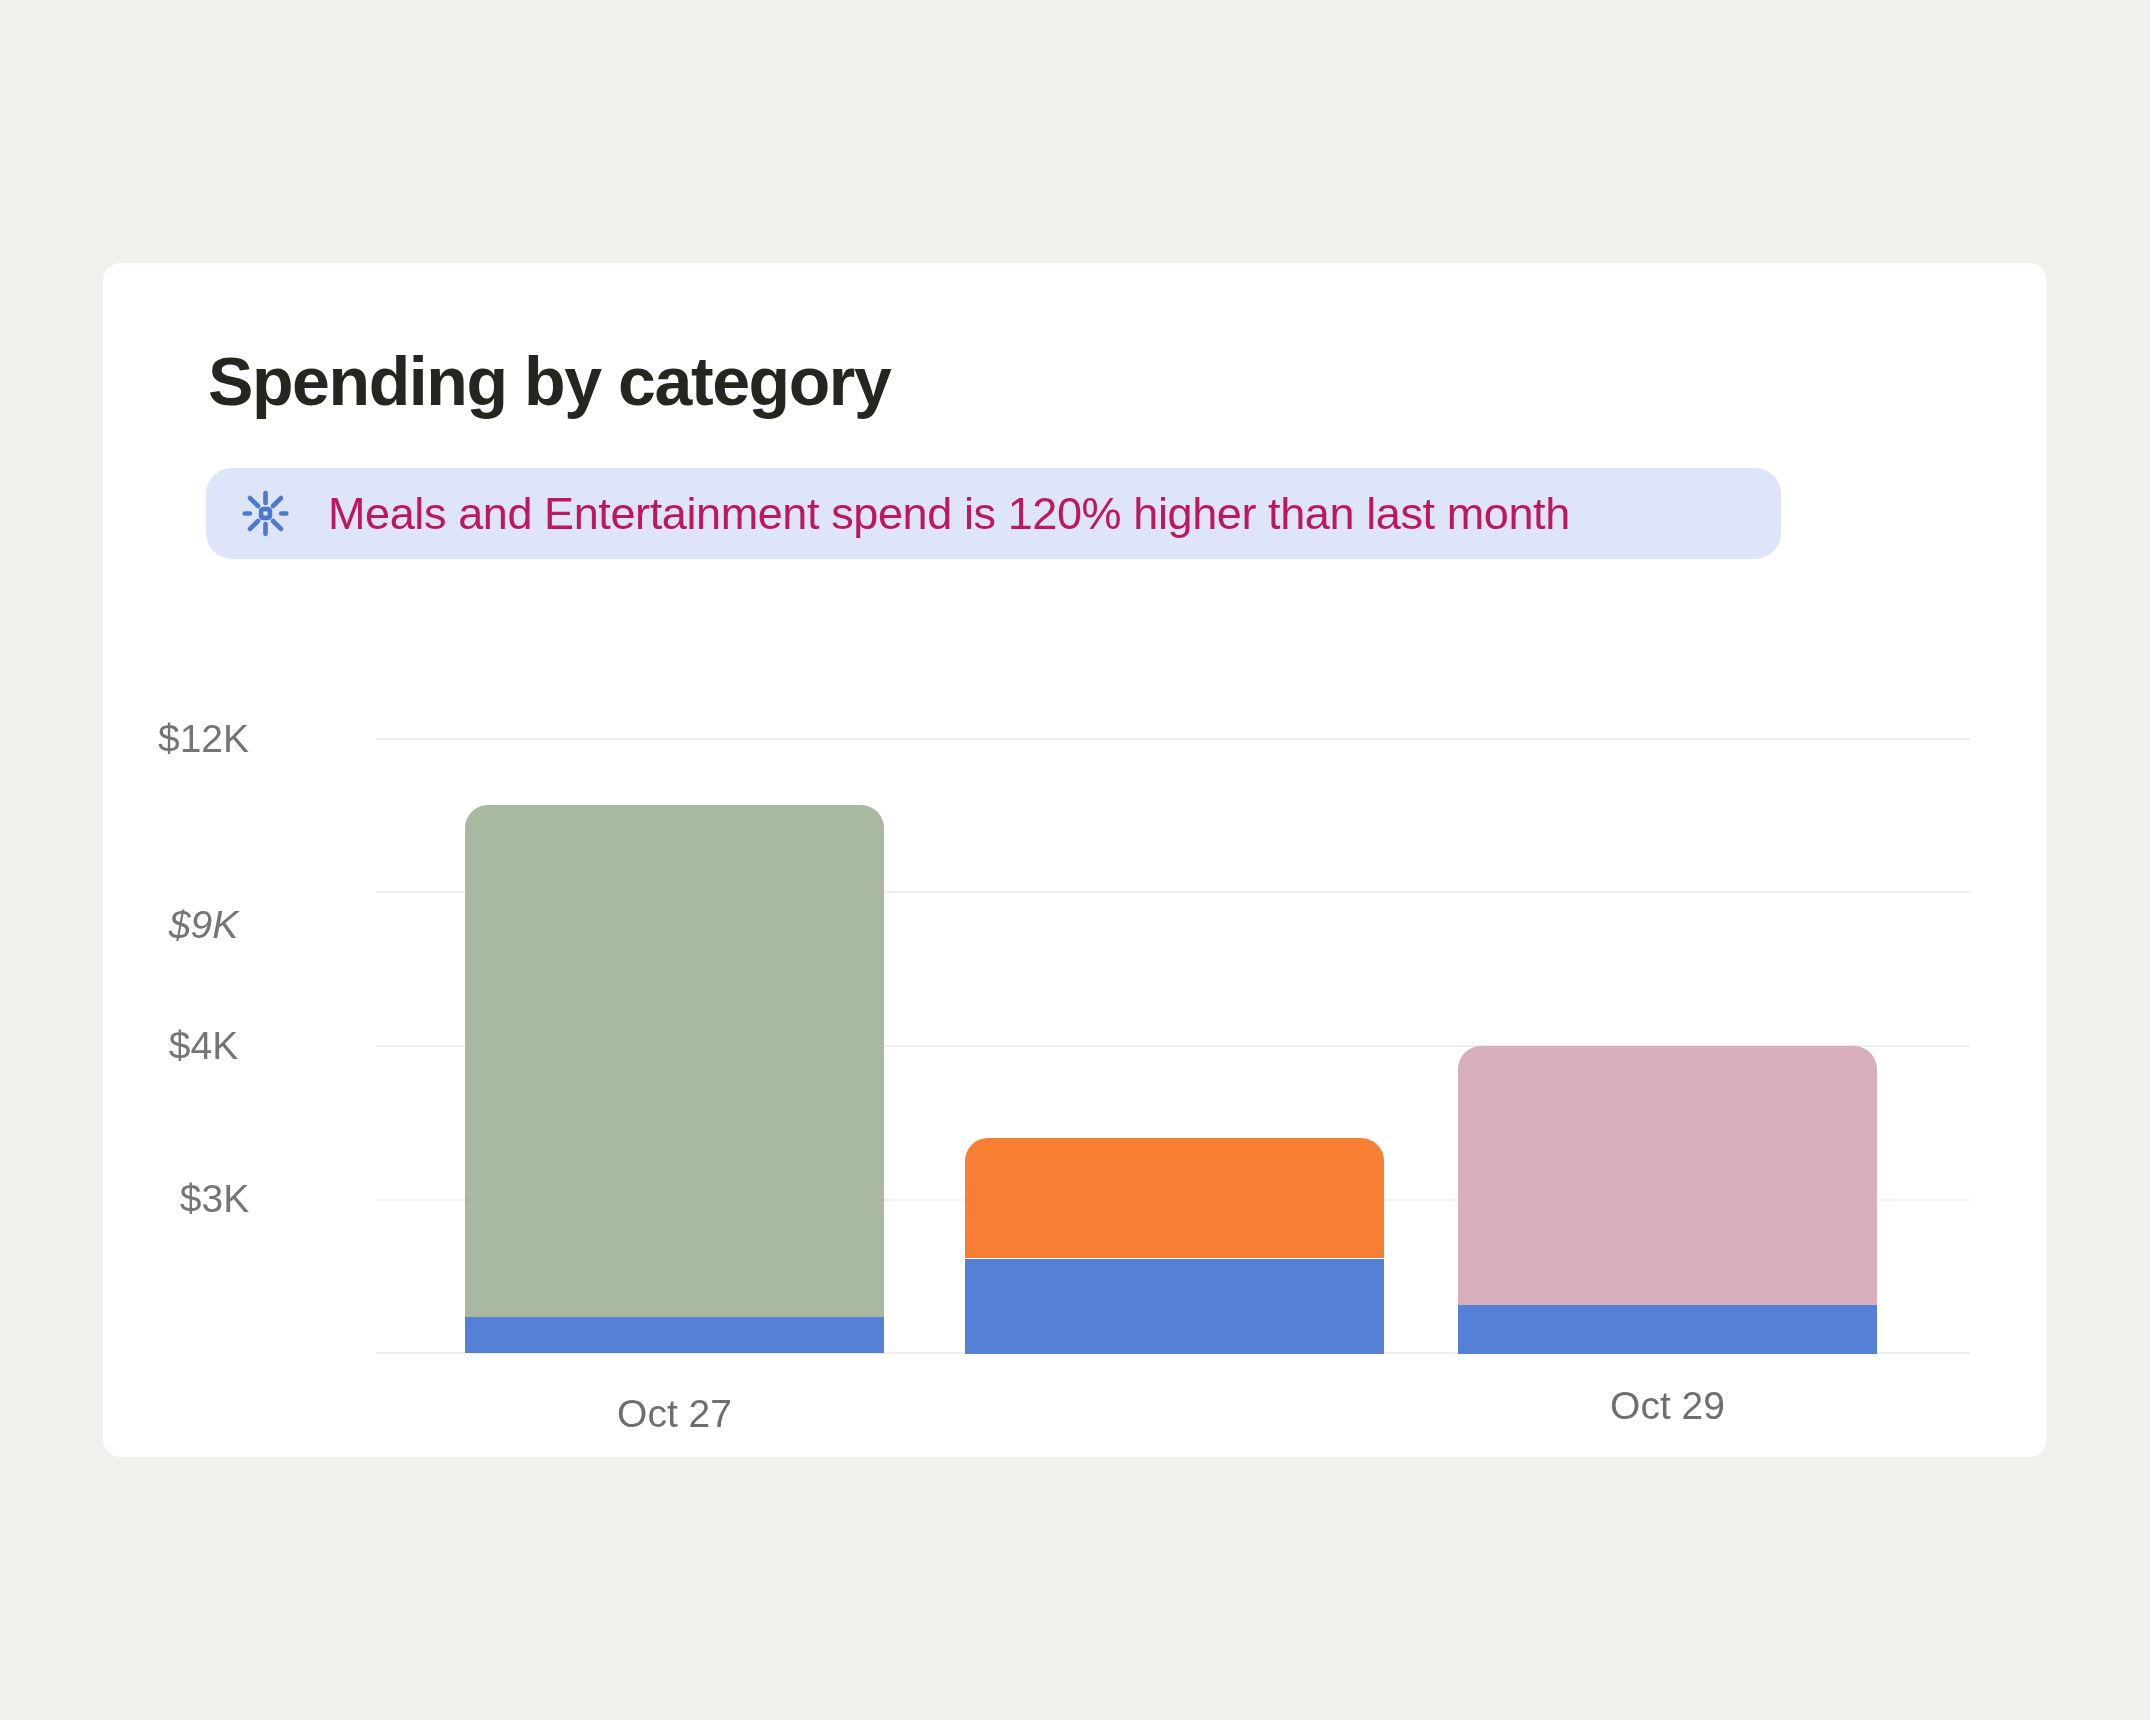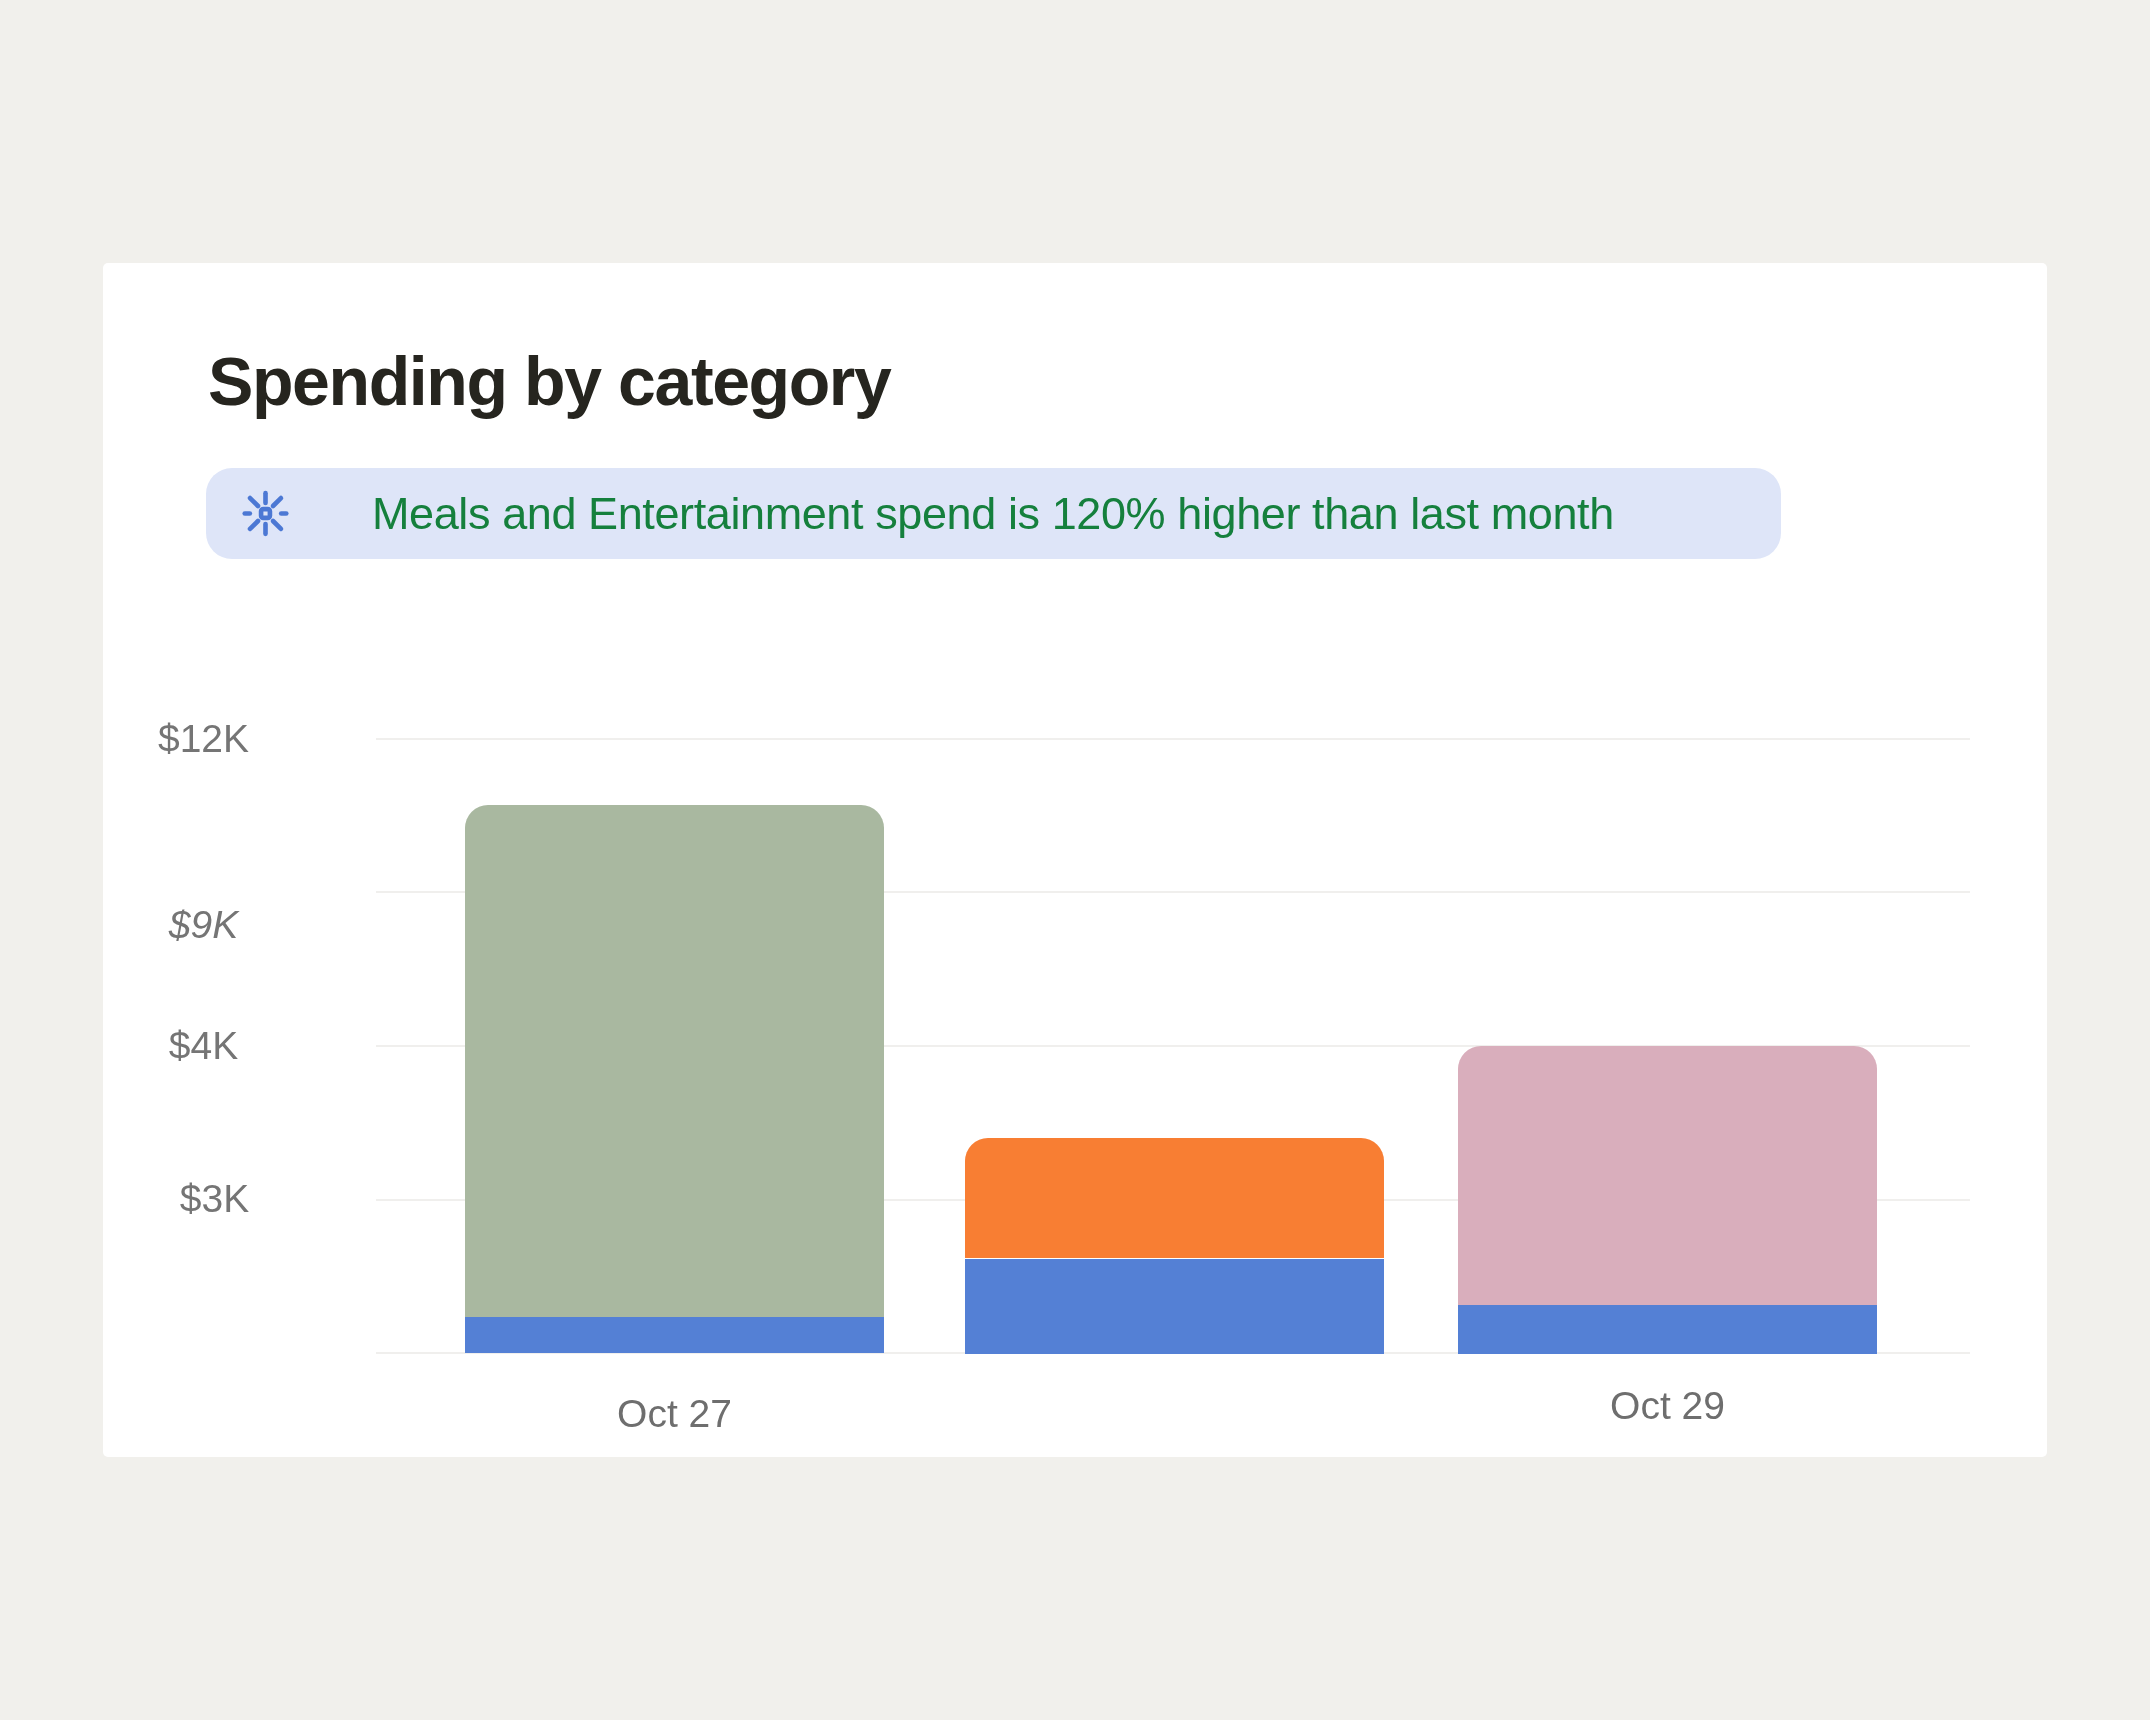--- a/index.html
+++ b/index.html
@@ -5,21 +5,21 @@
   html,body{margin:0;padding:0;}
   body{
     width:2151px;height:1721px;
     background:#F1F0EC;
     font-family:"Liberation Sans","DejaVu Sans",sans-serif;
     position:relative;overflow:hidden;
   }
   .card{
     position:absolute;left:103px;top:263px;
     width:1944px;height:1194px;
-    background:#FFFFFF;border-radius:5px;
+    background:#FFFFFF;border-radius:18px;
   }
   .title{
     position:absolute;left:105px;top:84px;
     font-size:68px;font-weight:600;color:#26251F;
     letter-spacing:-1.4px;line-height:1;margin:0;
   }
   .banner{
     position:absolute;left:103px;top:205px;
     width:1575px;height:91px;box-sizing:border-box;
     background:#DEE5F8;border-radius:26px;
@@ -62,21 +62,21 @@
       <line x1="12" y1="2.8" x2="12" y2="7.2"></line>
       <line x1="12" y1="16.8" x2="12" y2="21.2"></line>
       <line x1="5" y1="5" x2="8.6" y2="8.6"></line>
       <line x1="19" y1="5" x2="15.4" y2="8.6"></line>
       <line x1="5" y1="19" x2="8.6" y2="15.4"></line>
       <line x1="19" y1="19" x2="15.4" y2="15.4"></line>
       <line x1="2.6" y1="12" x2="4.9" y2="12"></line>
       <line x1="19.1" y1="12" x2="21.4" y2="12"></line>
       <rect x="10" y="10" width="4" height="4" rx="1"></rect>
     </svg>
-    <span class="banner-text" style="color: #15803d; margin-left: 44px;">Meals and Entertainment spend is 120% higher than last month</span>
+    <span class="banner-text" style="color: #be185d;">Meals and Entertainment spend is 120% higher than last month</span>
   </div>
 
 
   <div class="chart">
       <div class="gridline" style="left: 273px; width: 1594px; top: 475px; background: rgb(240, 239, 237);"></div>
       <div class="gridline" style="left: 273px; width: 1594px; top: 628px; background: rgb(240, 239, 237);"></div>
       <div class="gridline" style="left: 273px; width: 1594px; top: 782px; background: rgb(240, 239, 237);"></div>
       <div class="gridline" style="left: 273px; width: 1594px; top: 936px; background: rgb(240, 239, 237);"></div>
       <div class="gridline" style="left: 273px; width: 1594px; top: 1089px; background: rgb(240, 239, 237);"></div>
       <div class="ylabel" style="width: 201px; top: 452px;">$12K</div>

